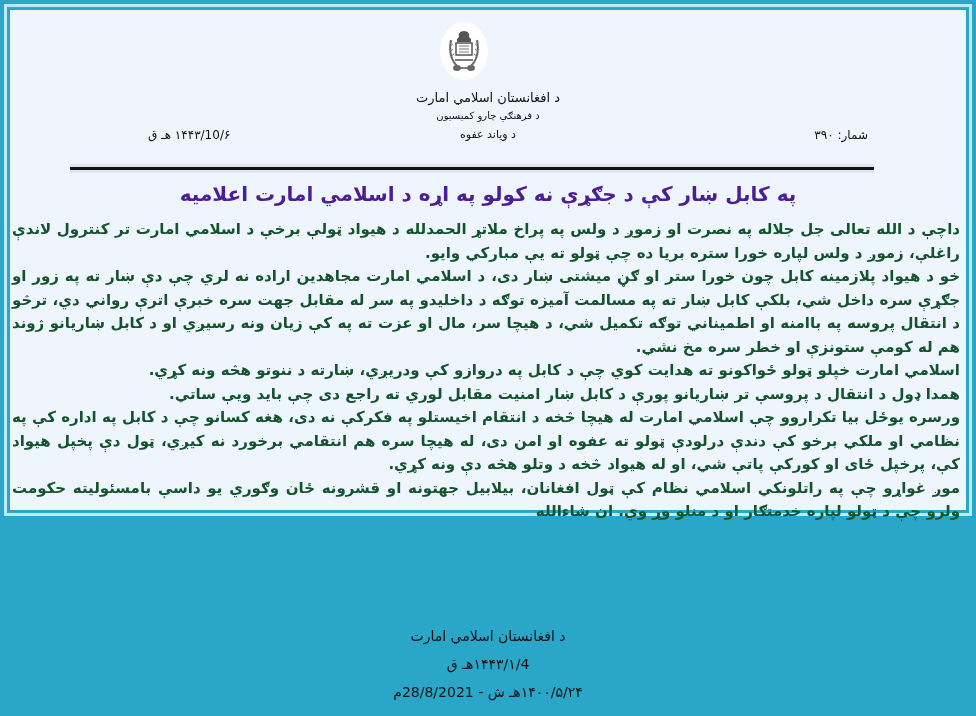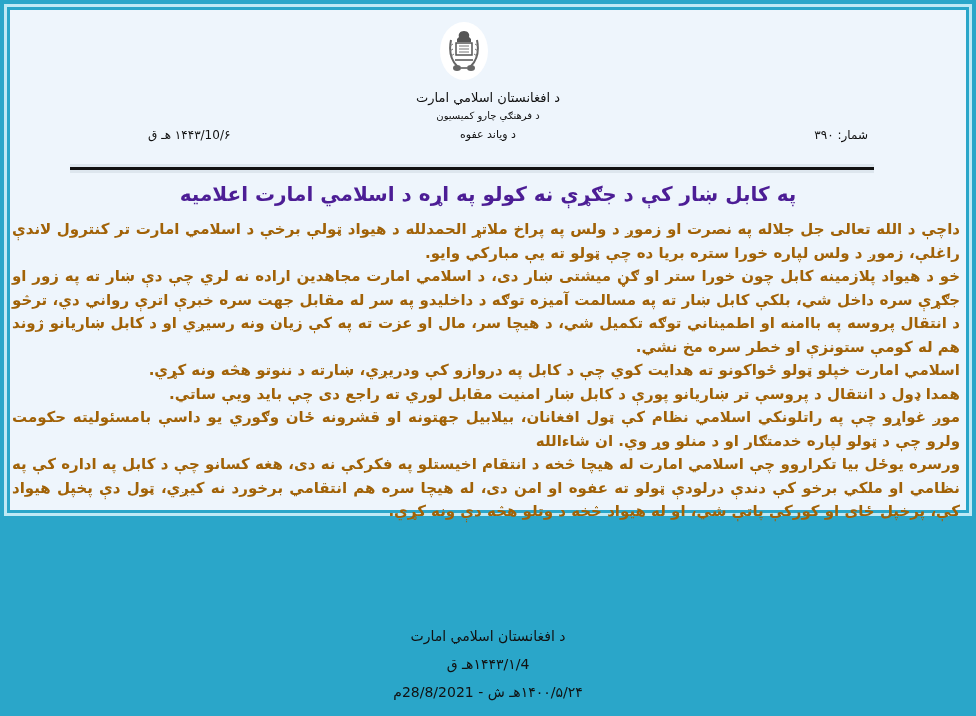--- a/index.html
+++ b/index.html
@@ -54,21 +54,21 @@
       box-shadow: 0 -3px 0 #dde6ee, 0 3px 0 #dde6ee;
     }
     .doc-title {
       position: absolute; left: 0; right: 0; top: 172px;
       text-align: center; font-size: 20px; font-weight: bold;
       color: #4c1d95;
       font-family: "DejaVu Sans", sans-serif;
     }
     .body-text {
       position: absolute; left: 2px; right: 6px; top: 208px;
-      font-size: 15px; line-height: 23.5px; color: #a16207;
+      font-size: 15px; line-height: 23.5px; color: #14532d;
       font-weight: bold;
       text-align: justify;
       font-family: "DejaVu Sans", sans-serif;
     }
     .body-text p { margin: 0; }
     .signature {
       position: absolute; left: 0; right: 0; top: 612px;
       text-align: center; font-size: 14px; color: #111;
       line-height: 28px;
     }
@@ -107,22 +107,22 @@
 
     <div class="rule"></div>
 
     <div class="doc-title">په کابل ښار کې د جګړې نه کولو په اړه د اسلامي امارت اعلامیه</div>
 
     <div class="body-text">
       <p>داچې د الله تعالی جل جلاله په نصرت او زموږ د ولس په پراخ ملاتړ الحمدلله د هیواد ټولې برخې د اسلامي امارت تر کنترول لاندې راغلې، زموږ د ولس لپاره خورا ستره بریا ده چې ټولو ته یې مبارکي وایو.</p>
       <p>خو د هیواد پلازمینه کابل چون خورا ستر او ګڼ میشتی ښار دی، د اسلامي امارت مجاهدین اراده نه لري چې دې ښار ته په زور او جګړې سره داخل شي، بلکې کابل ښار ته په مسالمت آمیزه توګه د داخلیدو په سر له مقابل جهت سره خبرې اترې رواني دي، ترڅو د انتقال پروسه په باامنه او اطمیناني توګه تکمیل شي، د هیچا سر، مال او عزت ته په کې زیان ونه رسیږي او د کابل ښاریانو ژوند هم له کومې ستونزې او خطر سره مخ نشي.</p>
       <p>اسلامي امارت خپلو ټولو ځواکونو ته هدایت کوي چې د کابل په دروازو کې ودریږي، ښارته د ننوتو هڅه ونه کړي.</p>
       <p>همدا ډول د انتقال د پروسې تر ښاریانو پورې د کابل ښار امنیت مقابل لوري ته راجع دی چې باید ویې ساتي.</p>
+      <p>ورسره یوځل بیا تکراروو چې اسلامي امارت له هیچا څخه د انتقام اخیستلو په فکرکې نه دی، هغه کسانو چې د کابل په اداره کې په نظامي او ملکي برخو کې دندې درلودې ټولو ته عفوه او امن دی، له هیچا سره هم انتقامي برخورد نه کیږي، ټول دې پخپل هیواد کې، پرخپل ځای او کورکې پاتې شي، او له هیواد څخه د وتلو هڅه دې ونه کړي.</p>
       <p>موږ غواړو چې په راتلونکي اسلامي نظام کې ټول افغانان، بیلابیل جهتونه او قشرونه ځان وګوري یو داسې بامسئولیته حکومت ولرو چې د ټولو لپاره خدمتګار او د منلو وړ وي. ان شاءالله</p>
-      <p>ورسره یوځل بیا تکراروو چې اسلامي امارت له هیچا څخه د انتقام اخیستلو په فکرکې نه دی، هغه کسانو چې د کابل په اداره کې په نظامي او ملکي برخو کې دندې درلودې ټولو ته عفوه او امن دی، له هیچا سره هم انتقامي برخورد نه کیږي، ټول دې پخپل هیواد کې، پرخپل ځای او کورکې پاتې شي، او له هیواد څخه د وتلو هڅه دې ونه کړي.</p>
     </div>
 
     <div class="signature">
       <div>د افغانستان اسلامي امارت</div>
       <div>۱۴۴۳/۱/4هـ ق</div>
       <div>۱۴۰۰/۵/۲۴هـ ش - 28/8/2021م</div>
     </div>
 
   </div>
 </div>

